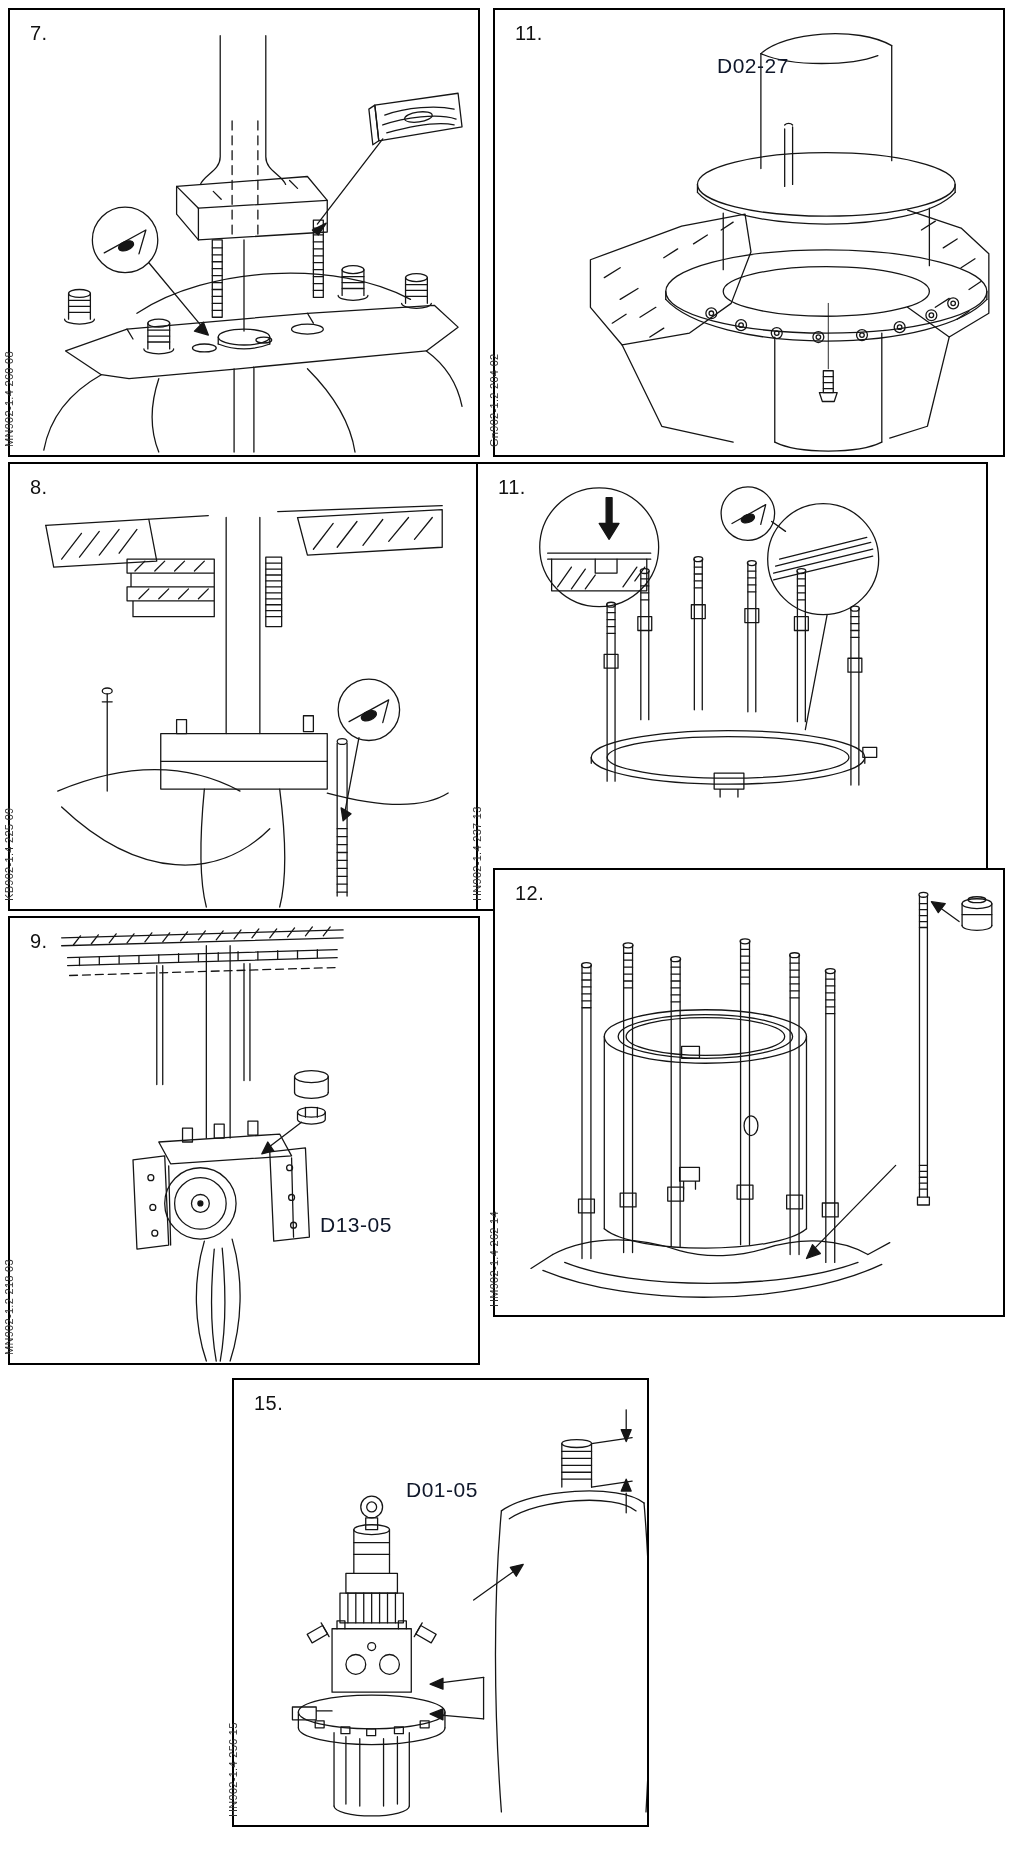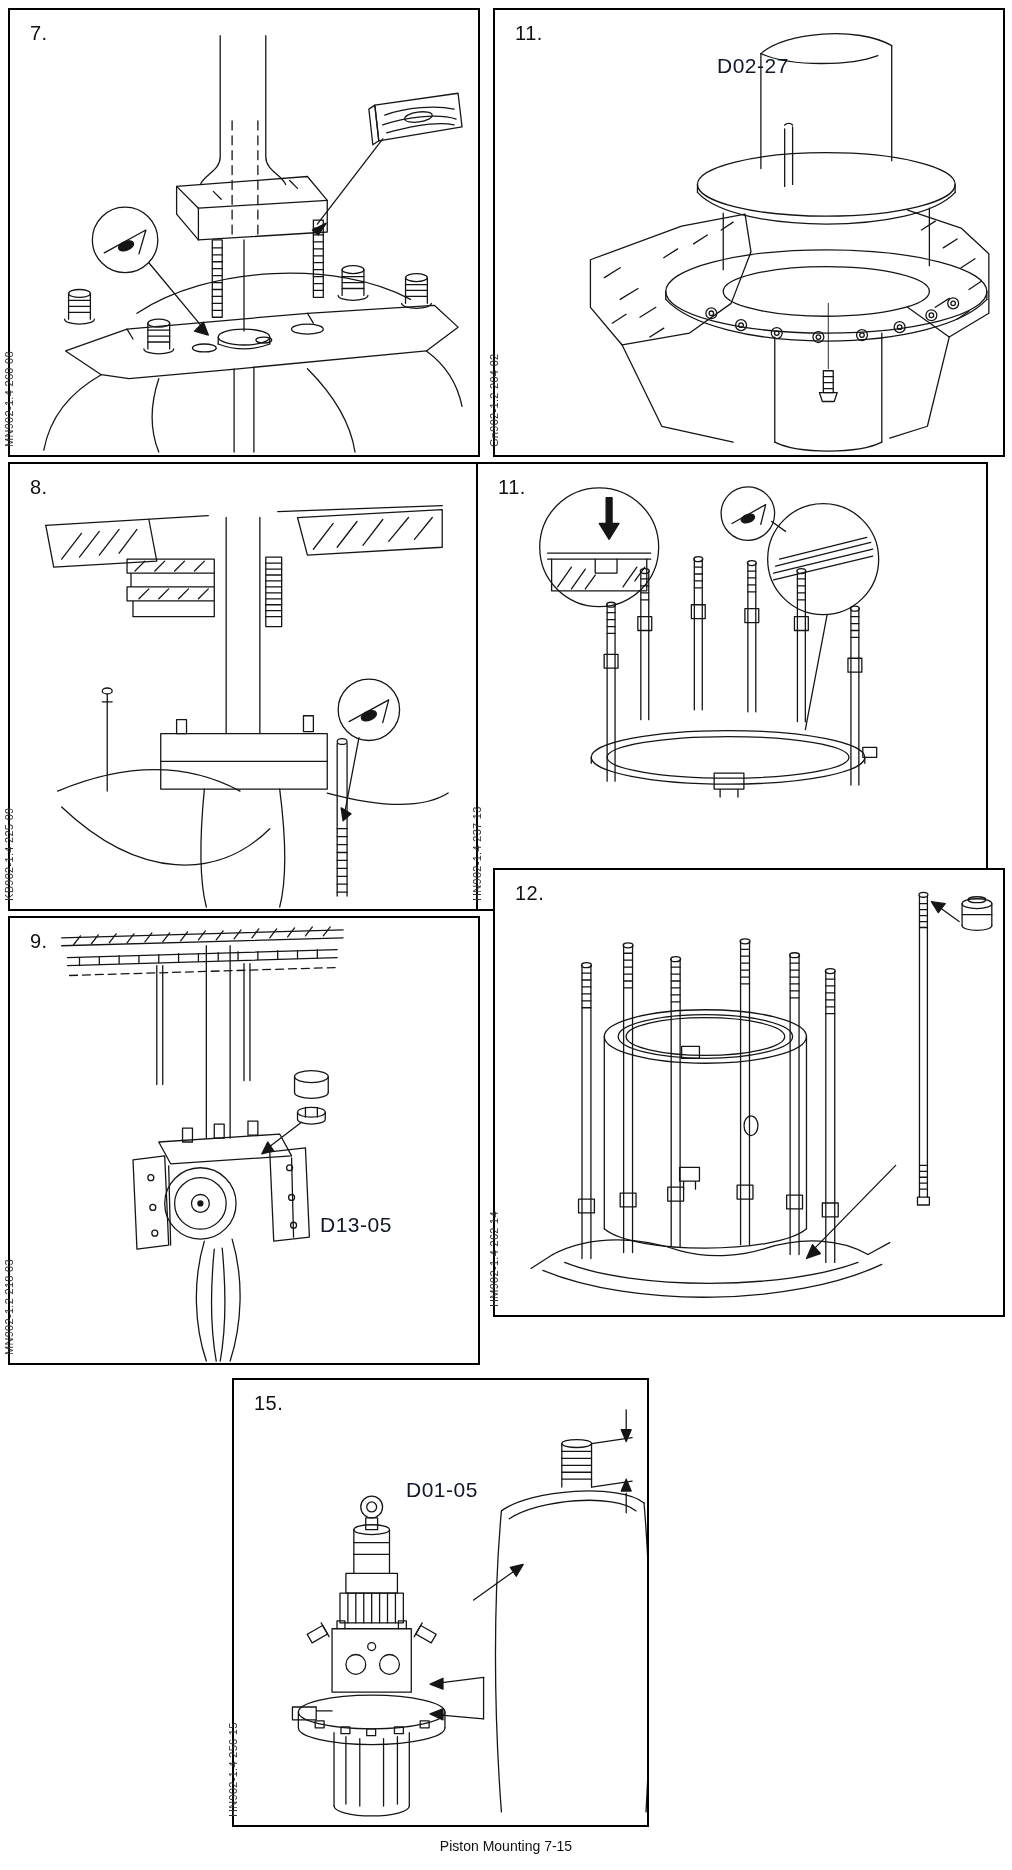--- a/index.html
+++ b/index.html
@@ -545,15 +545,14 @@
           <path d="M361,64 L402,58 M361,108 L402,102"></path>
           <path d="M396,30 V50"></path>
           <path d="M396,62 l-5,-12 h10 z" fill="#151515"></path>
           <path d="M396,114 V134"></path>
           <path d="M396,100 l-5,12 h10 z" fill="#151515"></path>
         </g>
       </g>
     </svg>
   </section>
 
-  <div class="footer">Piston Mounting 7-15</div>
 
 </div>
 
 </body></html>

